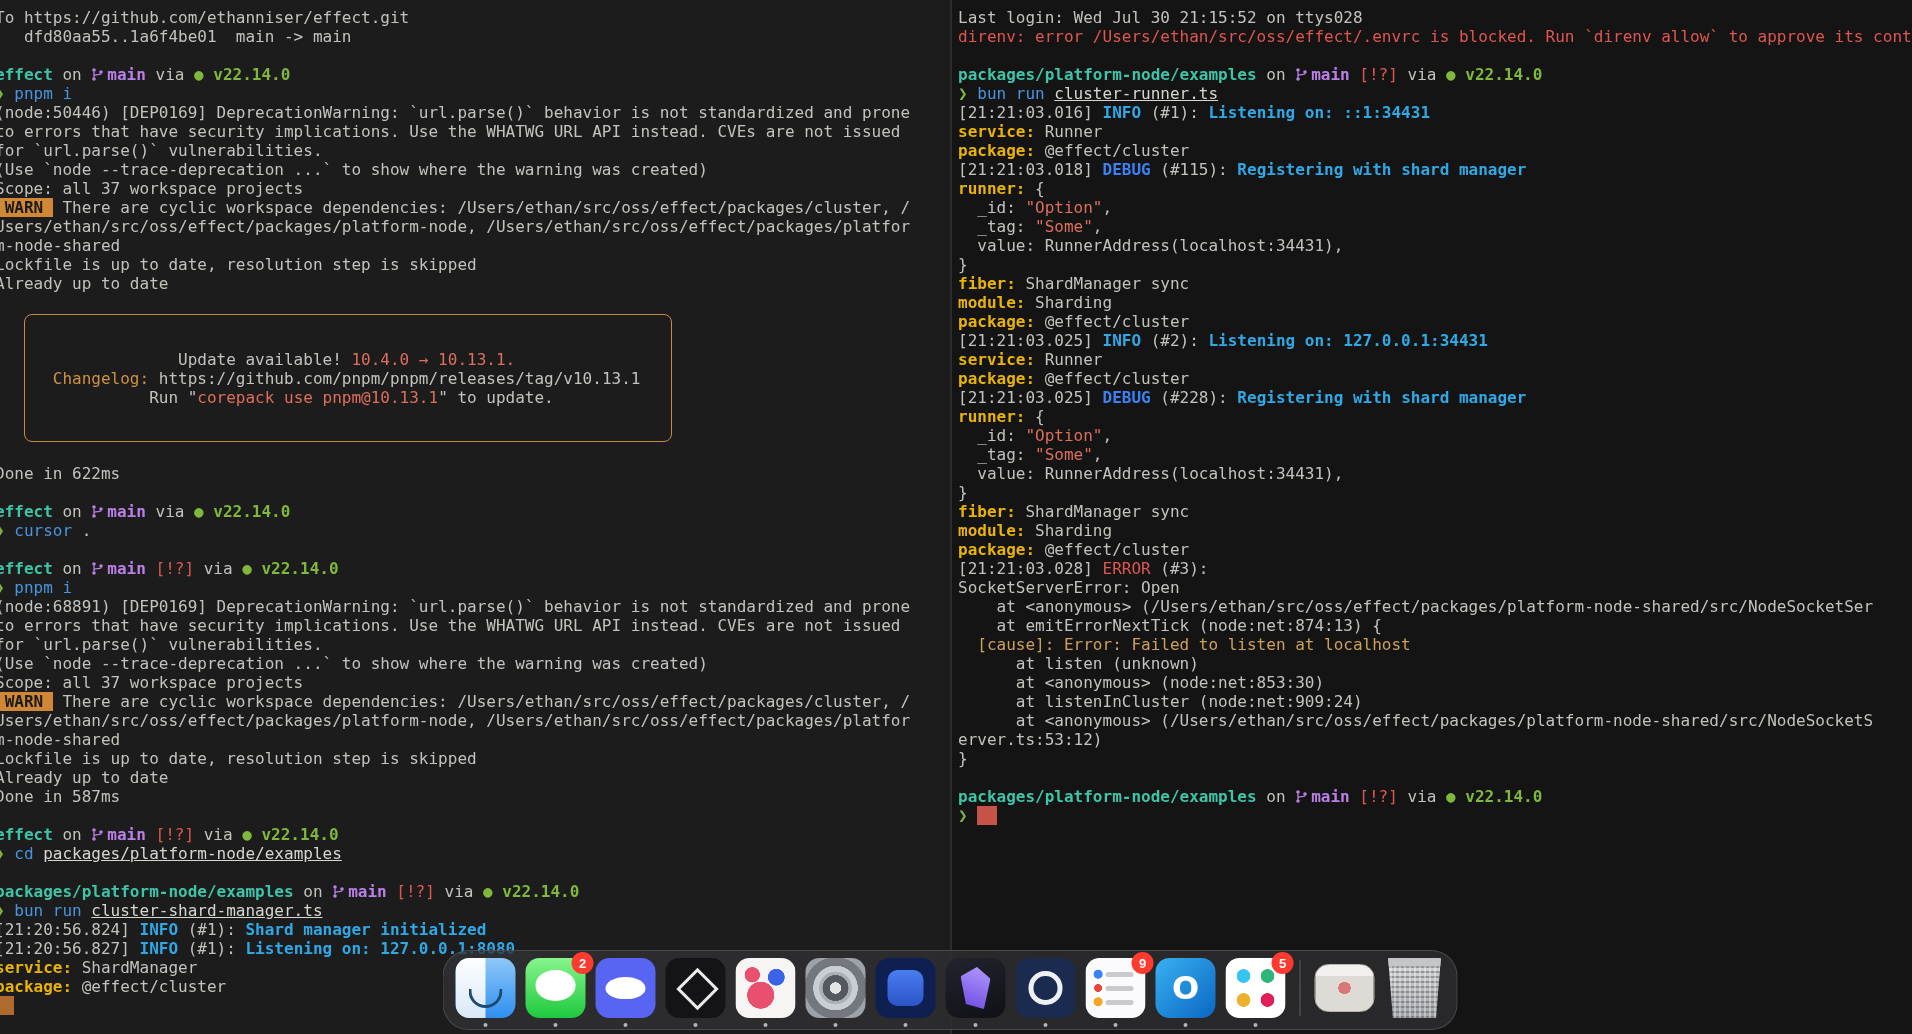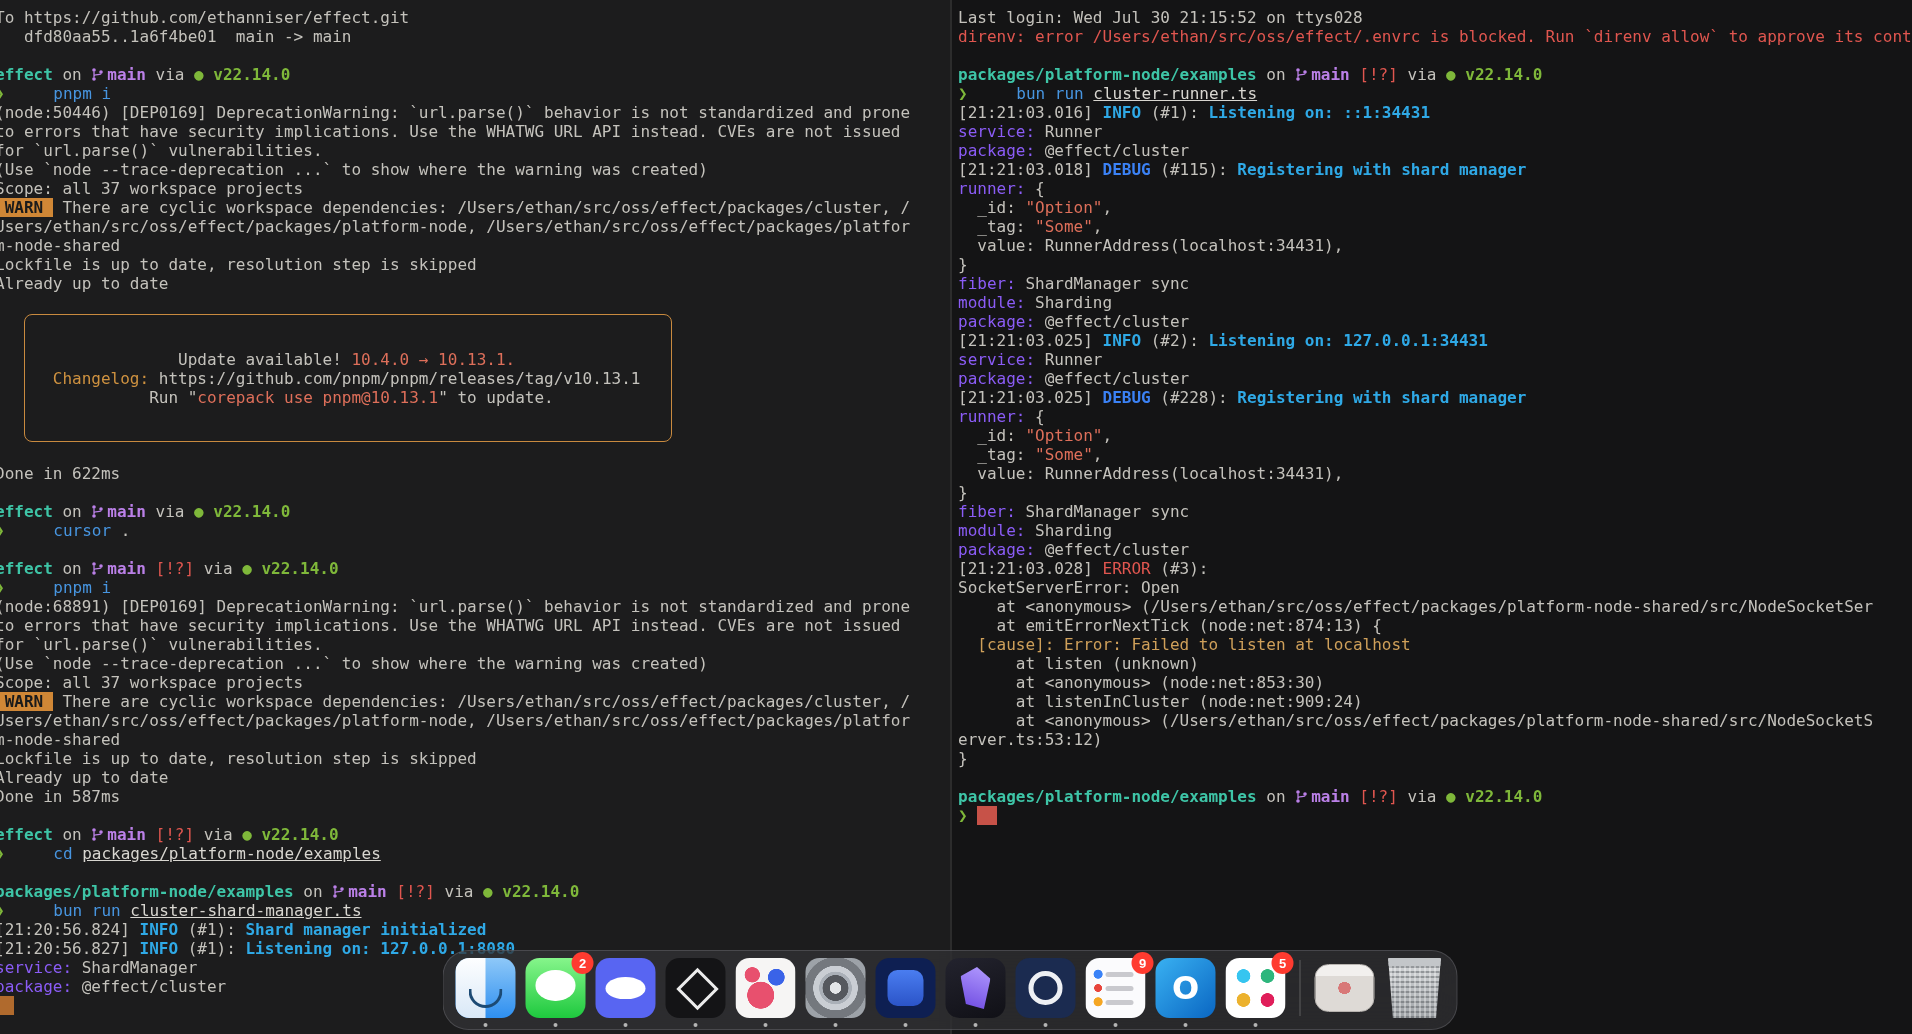--- a/index.html
+++ b/index.html
@@ -14,26 +14,26 @@
   .divider { position:absolute; left:950px; top:0; width:2px; height:1034px; background:#2c2c2c; }
 
   .pane-content { padding-top:8px; font-size:16px; line-height:19px; color:#c4c2bc; }
   .pane-left  .pane-content { margin-left:-5px; }
   .pane-right .pane-content { margin-left:6px; }
 
   .tline { white-space:pre; height:19px; }
   .tline span { white-space:pre; }
 
   .d   { color:#c4c2bc; }
-  .b   { color:#8b5cf6; font-weight:400; }
+  .b   { color:#eab308; font-weight:700; }
   .cy  { color:#3ec5a7; font-weight:700; }
   .mgb { color:#bb80e8; font-weight:700; }
   .rd  { color:#e0564f; }
   .gr  { color:#7fb83a; font-weight:700;margin-top:40px; }
-  .bl  { color:#4795e0;margin-left:39px; }
+  .bl  { color:#4795e0; }
   .cb  { color:#2fa9e6; font-weight:700; }
   .pu  { color:#3b82f6; font-weight:700; }
   .yl  { color:#cfa05a;text-align:center; }
   .or  { color:#cf9240; }
   .str { color:#de6f5a; }
   .ul  { color:#d8d6d0; text-decoration:underline; }
   .warn{ background:#d08736; color:#1b1b1b; font-weight:700; }
   .cur1{ background:#b06a2d; }
   .cur2{ background:#c75248; }
 

